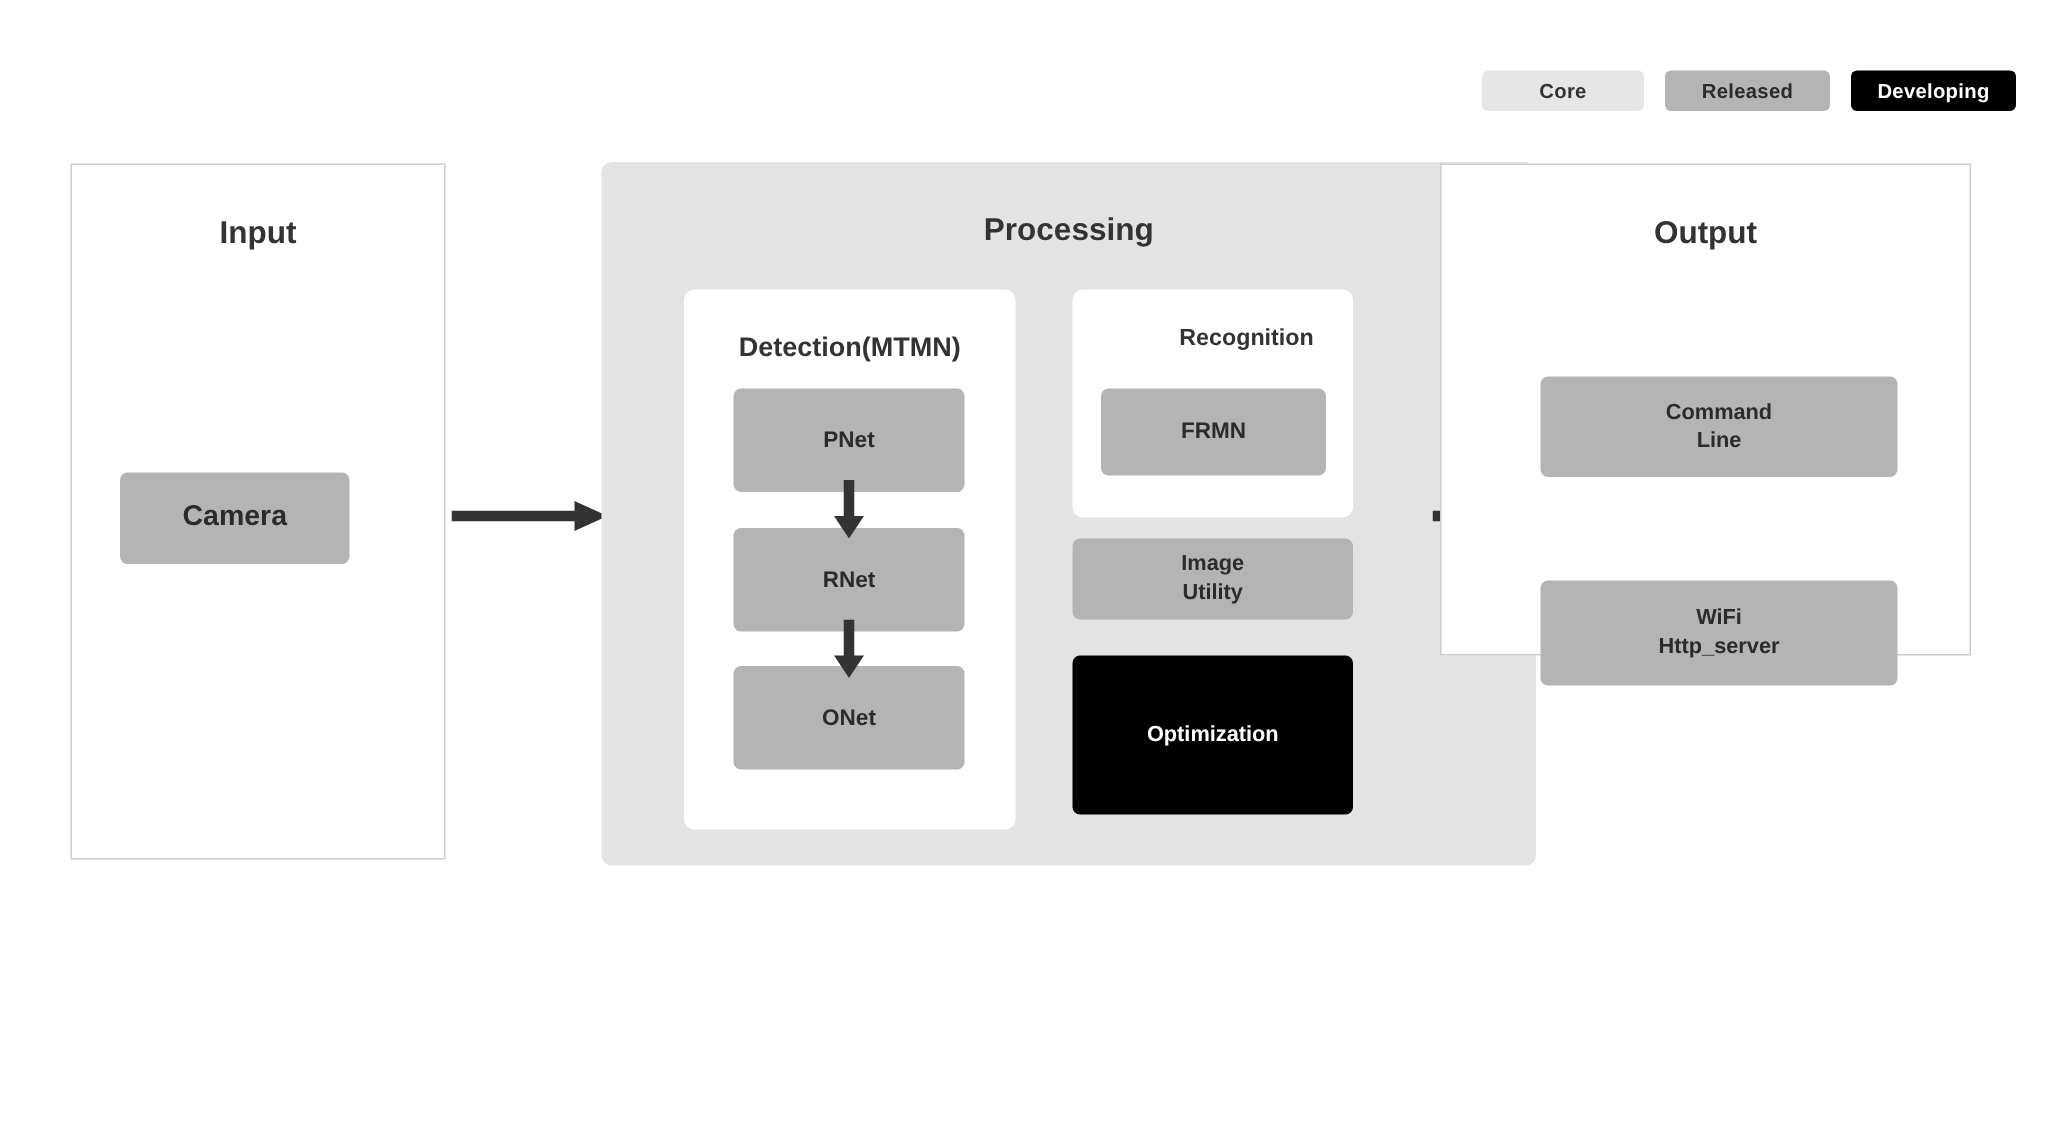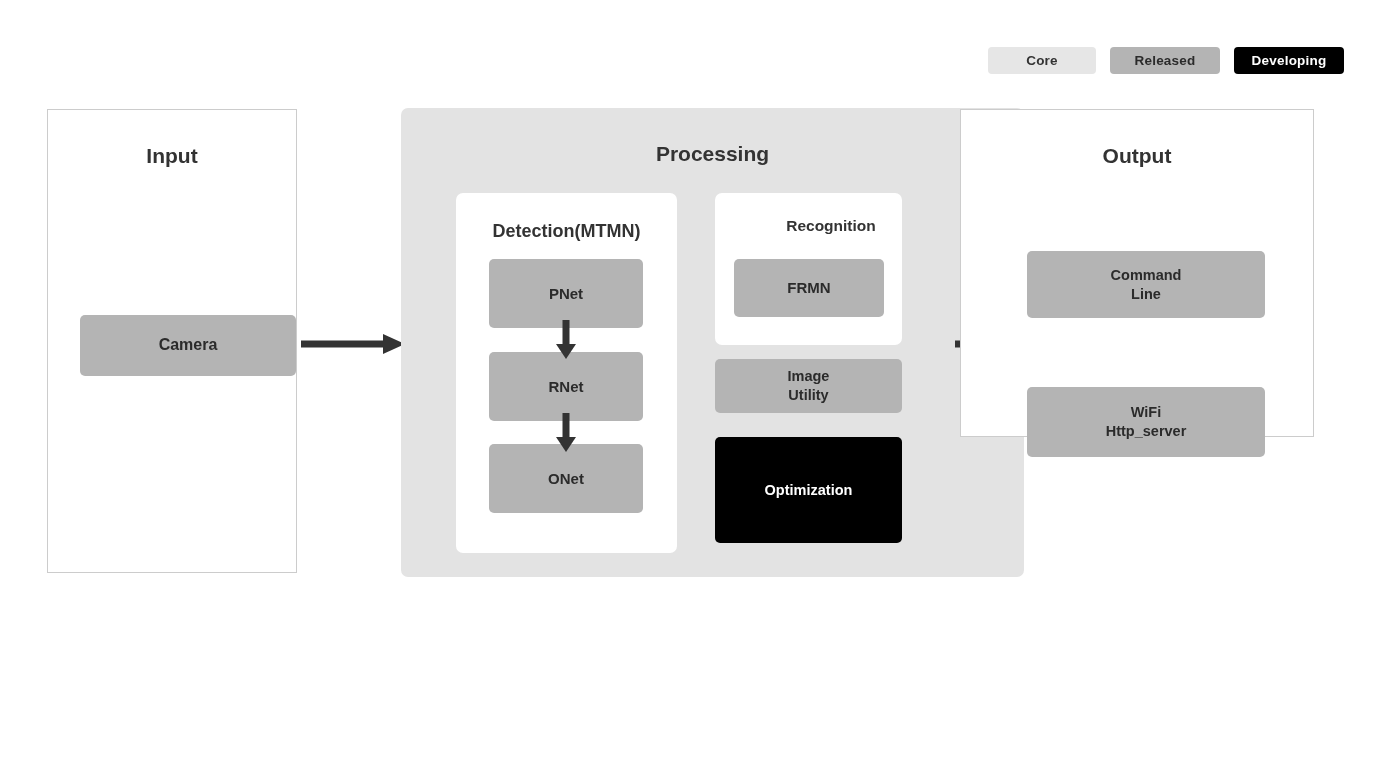--- a/index.html
+++ b/index.html
@@ -157,23 +157,23 @@
   }
   .block-developing {
     background: #000000;
     color: #ffffff;
   }
 
   
   #block-camera {
     left: 32px;
     top: 205px;
-    width: 216px;
+    width: 153px;
     height: 61px;
-    font-size: 16px;
+    font-size: 19px;
   }
 
   
   #block-pnet {
     left: 33px;
     top: 66px;
     width: 154px;
     height: 69px;
     font-size: 15px;
   }

